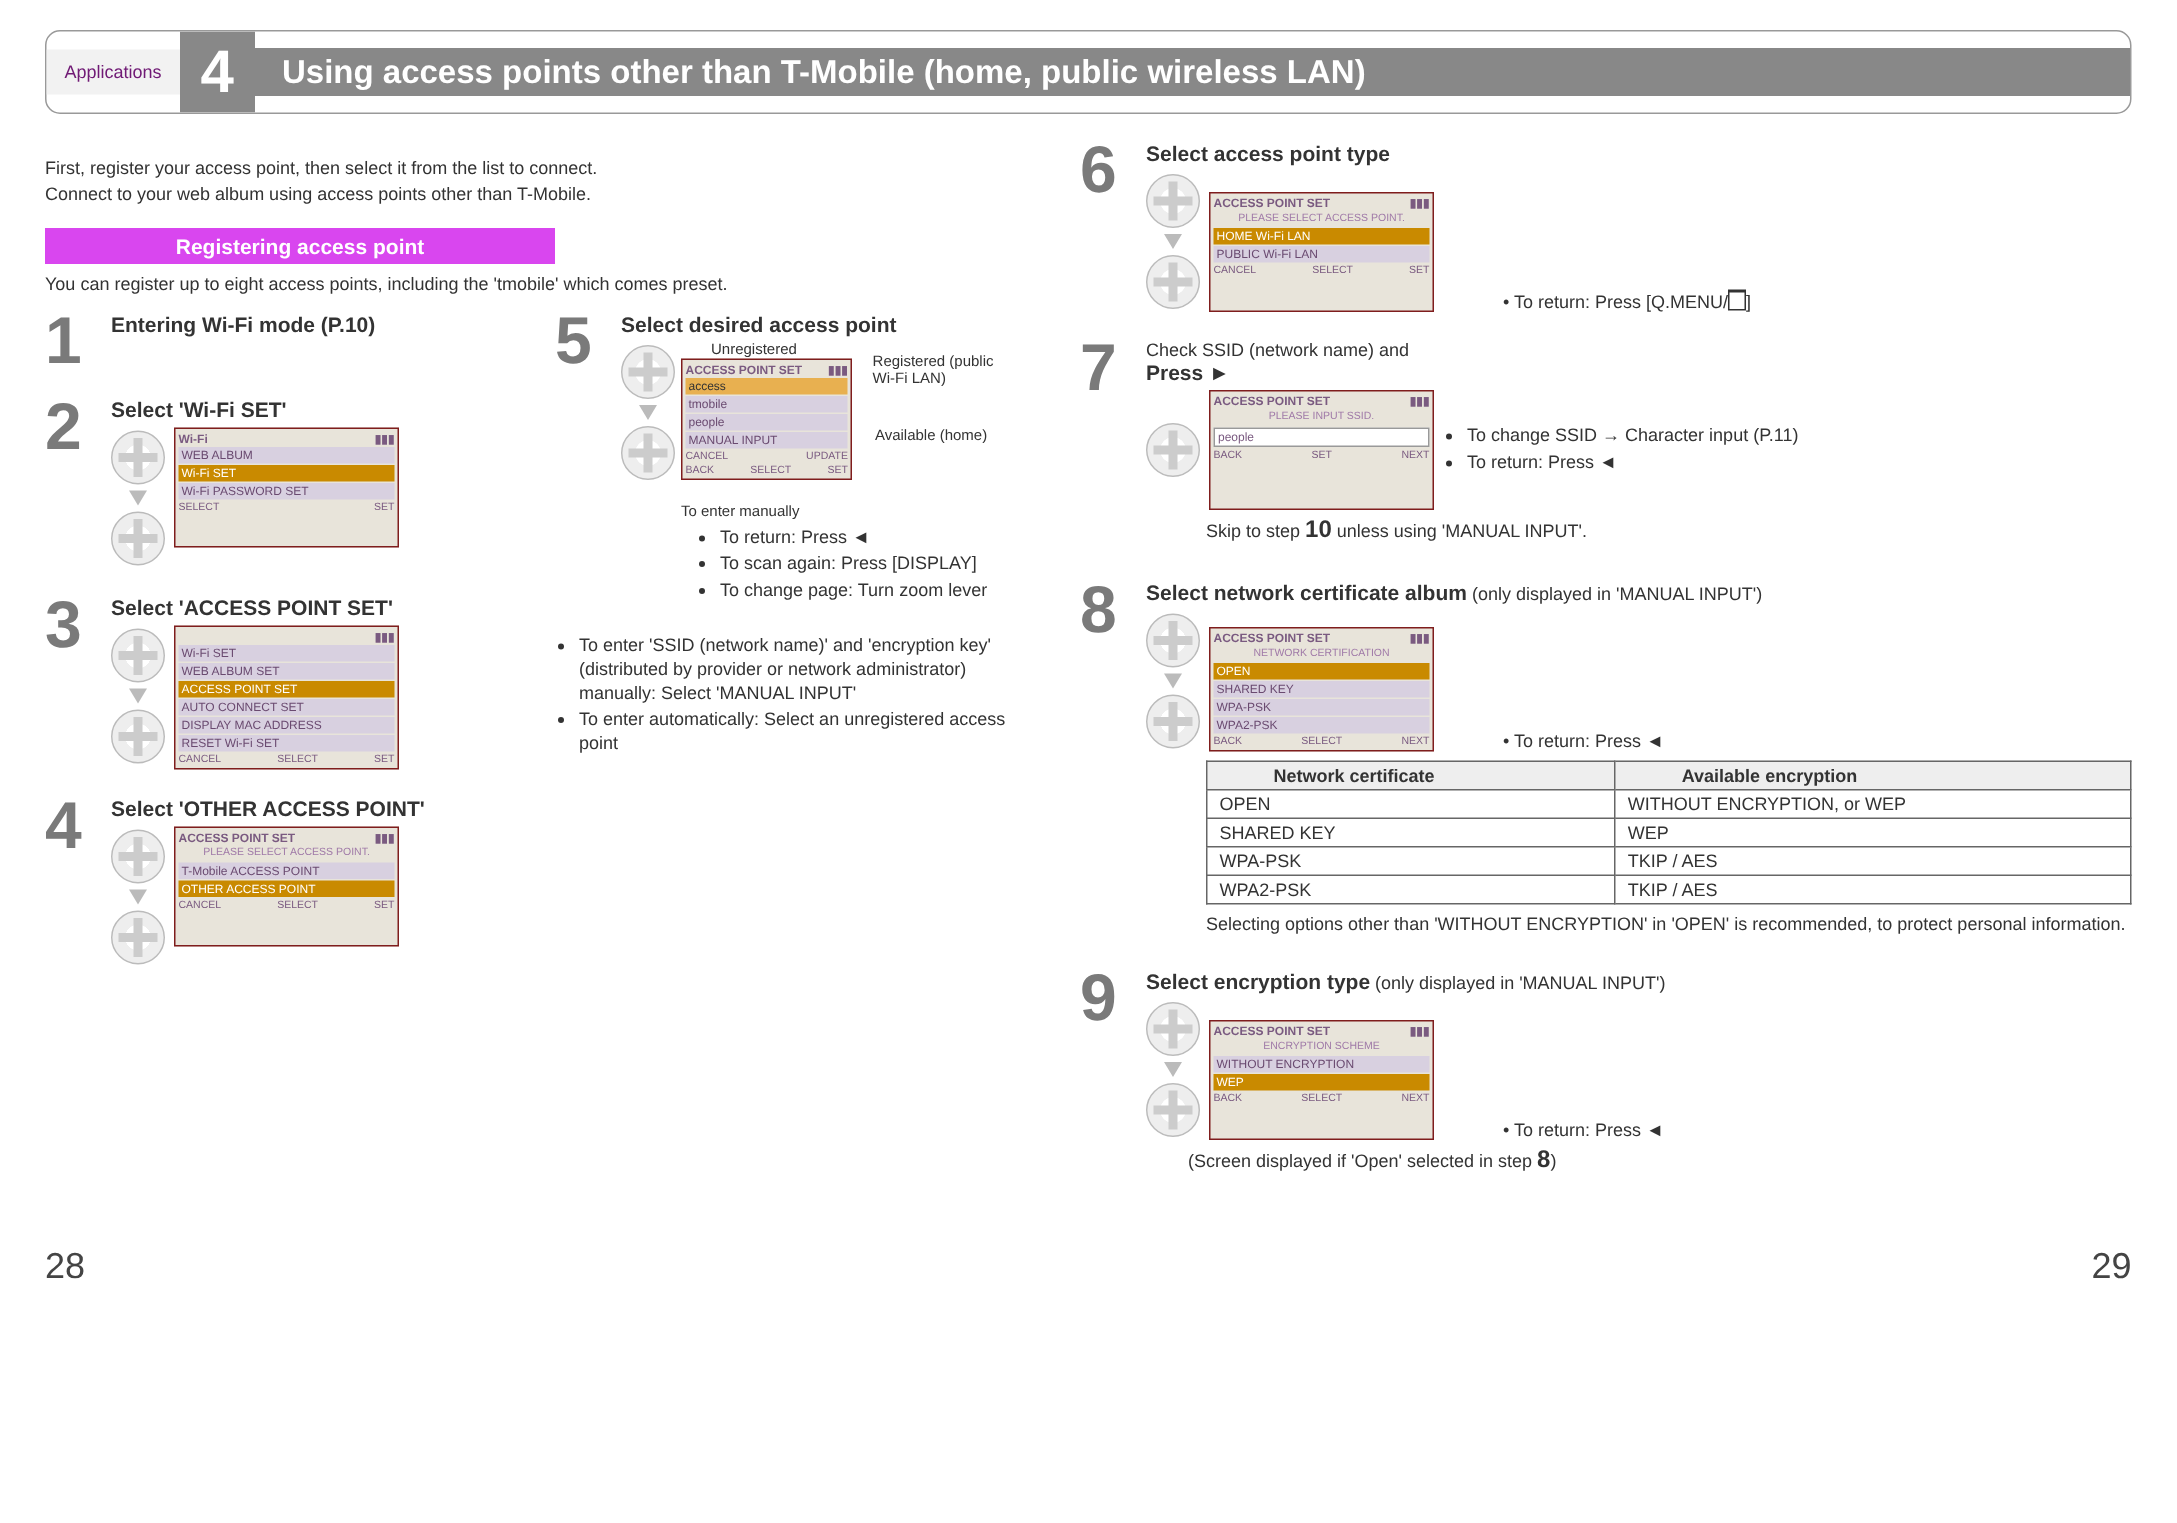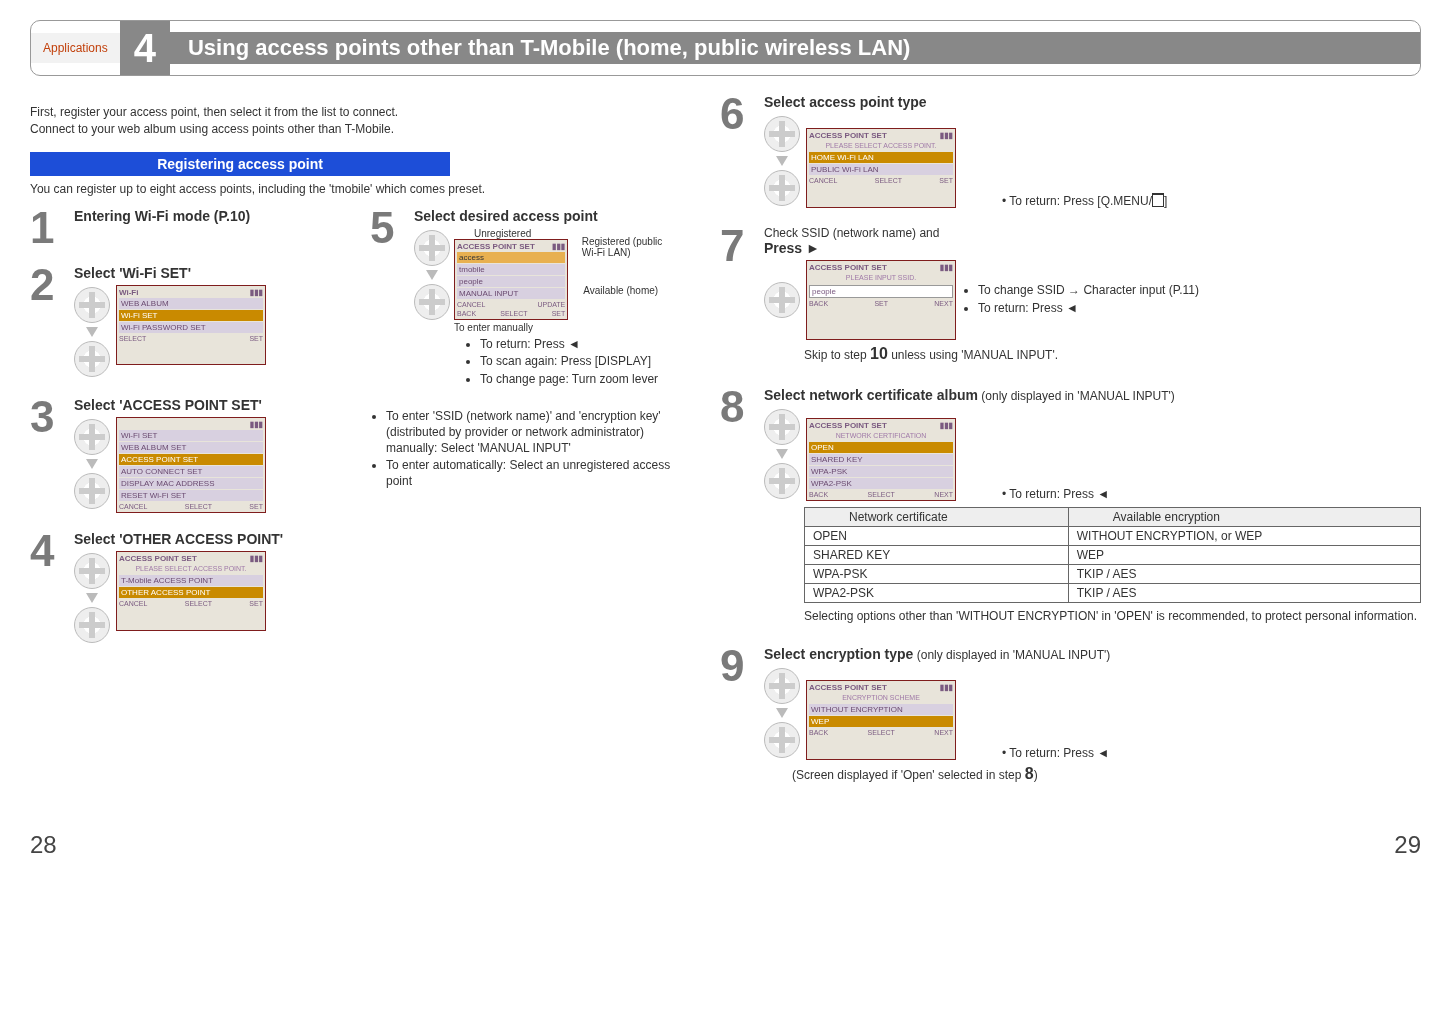--- a/index.html
+++ b/index.html
@@ -16,49 +16,49 @@
     align-items: center;
     border: 1px solid #999;
     border-radius: 10px;
     overflow: hidden;
     margin-bottom: 18px;
   }
   .header-tab {
     background: #f2f2f2;
     padding: 8px 12px;
     font-size: 12px;
-    color: #c2410c;
+    color: #701a75;
   }
   .header-num {
     background: #888;
     color: #fff;
     font-size: 40px;
     font-weight: bold;
     padding: 0 14px;
     line-height: 54px;
   }
   .header-title {
     flex: 1;
     background: #888;
     color: #fff;
     font-size: 22px;
     font-weight: bold;
     padding: 4px 18px;
     line-height: 1.1;
   }
   .intro { margin: 10px 0 14px; line-height: 1.4; }
   .section-bar {
-    background: #1d4ed8;
+    background: #d946ef;
     color: #fff;
     text-align: center;
     font-weight: bold;
     padding: 4px 0;
     font-size: 14px;
     margin: 6px 0;
-    width: 420px;
+    width: 340px;
   }
   .subintro { margin: 6px 0 12px; }
   .columns { display: flex; gap: 30px; }
   .col-left { width: 310px; }
   .col-mid  { width: 310px; }
   .col-right{ flex: 1; }
   .step { display: flex; gap: 10px; margin-bottom: 18px; }
   .step-num {
     font-size: 44px;
     font-weight: bold;
@@ -112,21 +112,21 @@
   .bullets { list-style: disc; padding-left: 16px; margin: 4px 0; }
   .bullets li { margin: 2px 0; line-height: 1.3; }
   .annot { font-size: 10px; color: #333; }
   .table-enc {
     border-collapse: collapse; width: 100%; margin: 6px 0;
     font-size: 12px;
   }
   .table-enc th, .table-enc td {
     border: 1px solid #666; padding: 2px 8px; text-align: left;
   }
-  .table-enc th { background: #eee; font-weight: normal; padding-left: 44px; }
+  .table-enc th { background: #eee; font-weight: bold; padding-left: 44px; }
   .small-note { font-size: 12px; margin: 4px 0; line-height: 1.3; }
   .page-numbers {
     display: flex; justify-content: space-between;
     font-size: 24px; color: #444; margin-top: 24px;
   }
   .annot-block { display:flex; flex-direction:column; gap:28px; font-size:10px; margin-left:4px;}
   .bracket { border-right: 1px solid #333; width: 6px; margin-right:2px;}
   .annot-row { display:flex; align-items:center; gap:2px; height:16px;}
   .trash-icon { display:inline-block; width:10px; height:11px; border:1px solid #333; border-top:2px solid #333; position:relative; top:2px;}
 </style>
@@ -286,21 +286,21 @@
                     <div class="annot-row">
                         <div class="bracket"></div>
                         <span>Registered (public Wi-Fi LAN)</span>
                       </div>
                     <div class="annot-row">
                         <div class="bracket"></div>
                         <span>Available (home)</span>
                       </div>
                   </div>
                 </div>
-                <div class="annot" style="margin-top:2px">To enter manually</div>
+                <div class="annot" style="margin-top:16px">To enter manually</div>
               </div>
             </div>
             <ul class="bullets" style="margin-left:50px">
               <li>To return: Press ◄</li>
               <li>To scan again: Press [DISPLAY]</li>
               <li>To change page: Turn zoom lever</li>
             </ul>
           </div>
         </div>
         <ul class="bullets">

